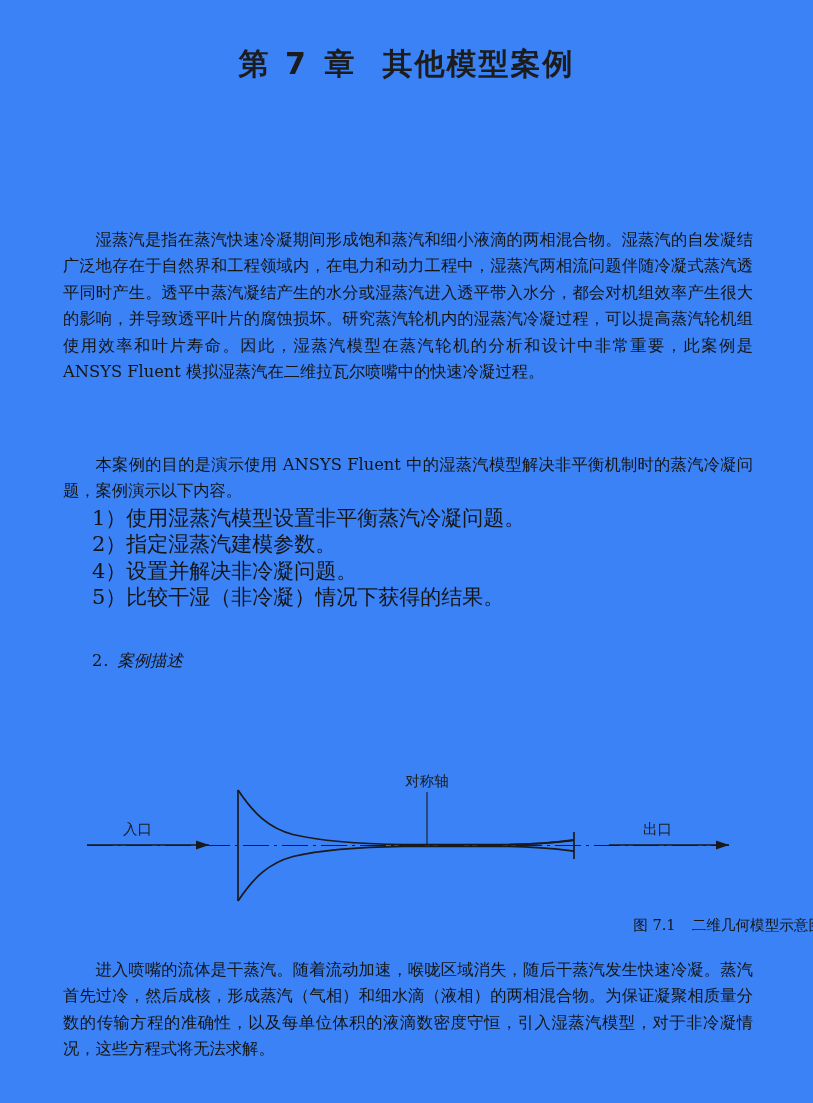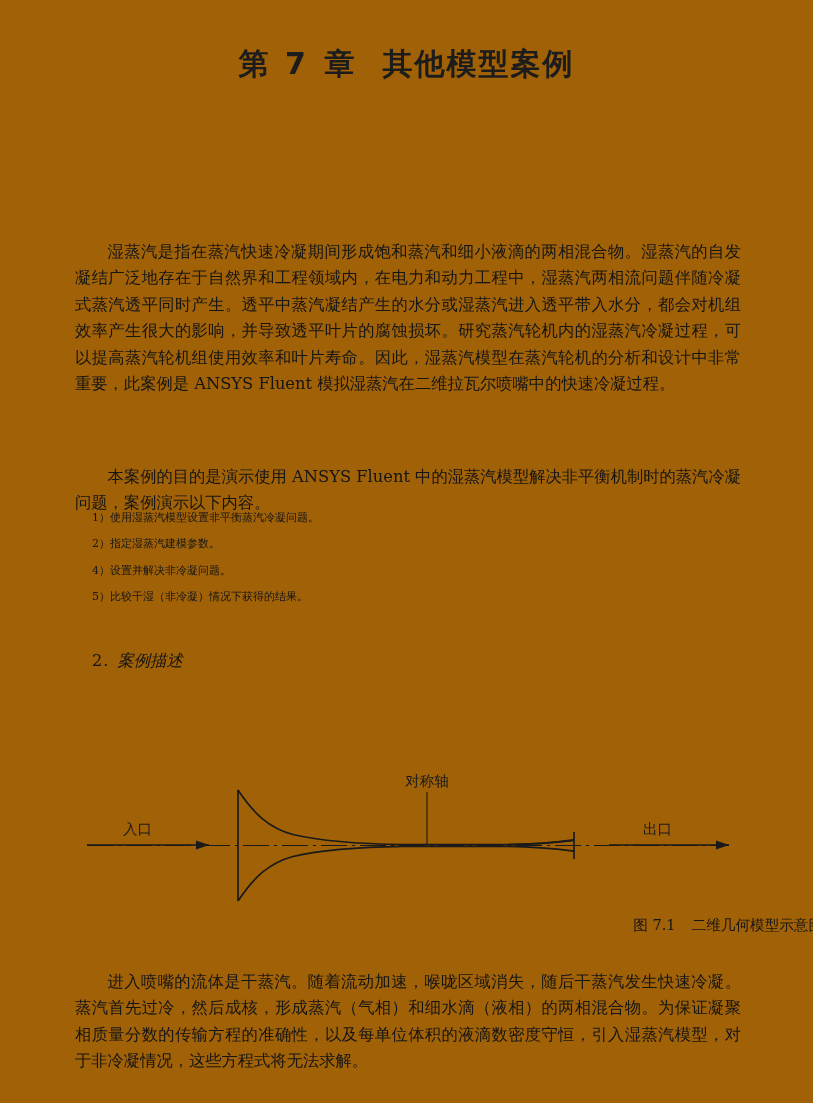--- a/index.html
+++ b/index.html
@@ -13,21 +13,21 @@
     position: relative;
     font-family: "DejaVu Serif", "Liberation Serif", serif;
     color: #1a1a1a;
     overflow: hidden;
   }
   .page {
     position: absolute;
     left: 0; top: 0;
     width: 813px;
     height: 1103px;
-    background: #a16207;
+    background: #3b82f6;
   }
 
   
   .chapter-title {
     position: absolute;
     left: 0;
     top: 44px;
     width: 813px;
     text-align: center;
     font-family: "DejaVu Sans", "Liberation Sans", sans-serif;
@@ -57,21 +57,21 @@
     position: absolute;
     left: 63px;
     width: 690px;
     font-size: 16.3px;
     line-height: 26.4px;
     text-align: justify;
     text-justify: inter-ideograph;
     color: #151515;
   }
   .body-block p {
-    margin: 12px;
+    margin: 0;
   }
   .indent { text-indent: 2em; }
 
   
   .sub-heading {
     position: absolute;
     left: 92px;
     font-size: 16.3px;
     line-height: 26.4px;
     font-family: "DejaVu Serif", "Liberation Serif", serif;
@@ -82,21 +82,21 @@
   .sub-heading .hnum {
     font-style: normal;
     letter-spacing: 1px;
   }
   .sub-heading .hsp { display: inline-block; width: 8px; }
 
   .list-block {
     position: absolute;
     left: 92px;
     width: 660px;
-    font-size: 11px;
+    font-size: 21px;
     line-height: 26.4px;
     color: #151515;
   }
   .list-block .li { white-space: nowrap; }
 
   
   .figure {
     position: absolute;
     left: 63px;
     top: 770px;

